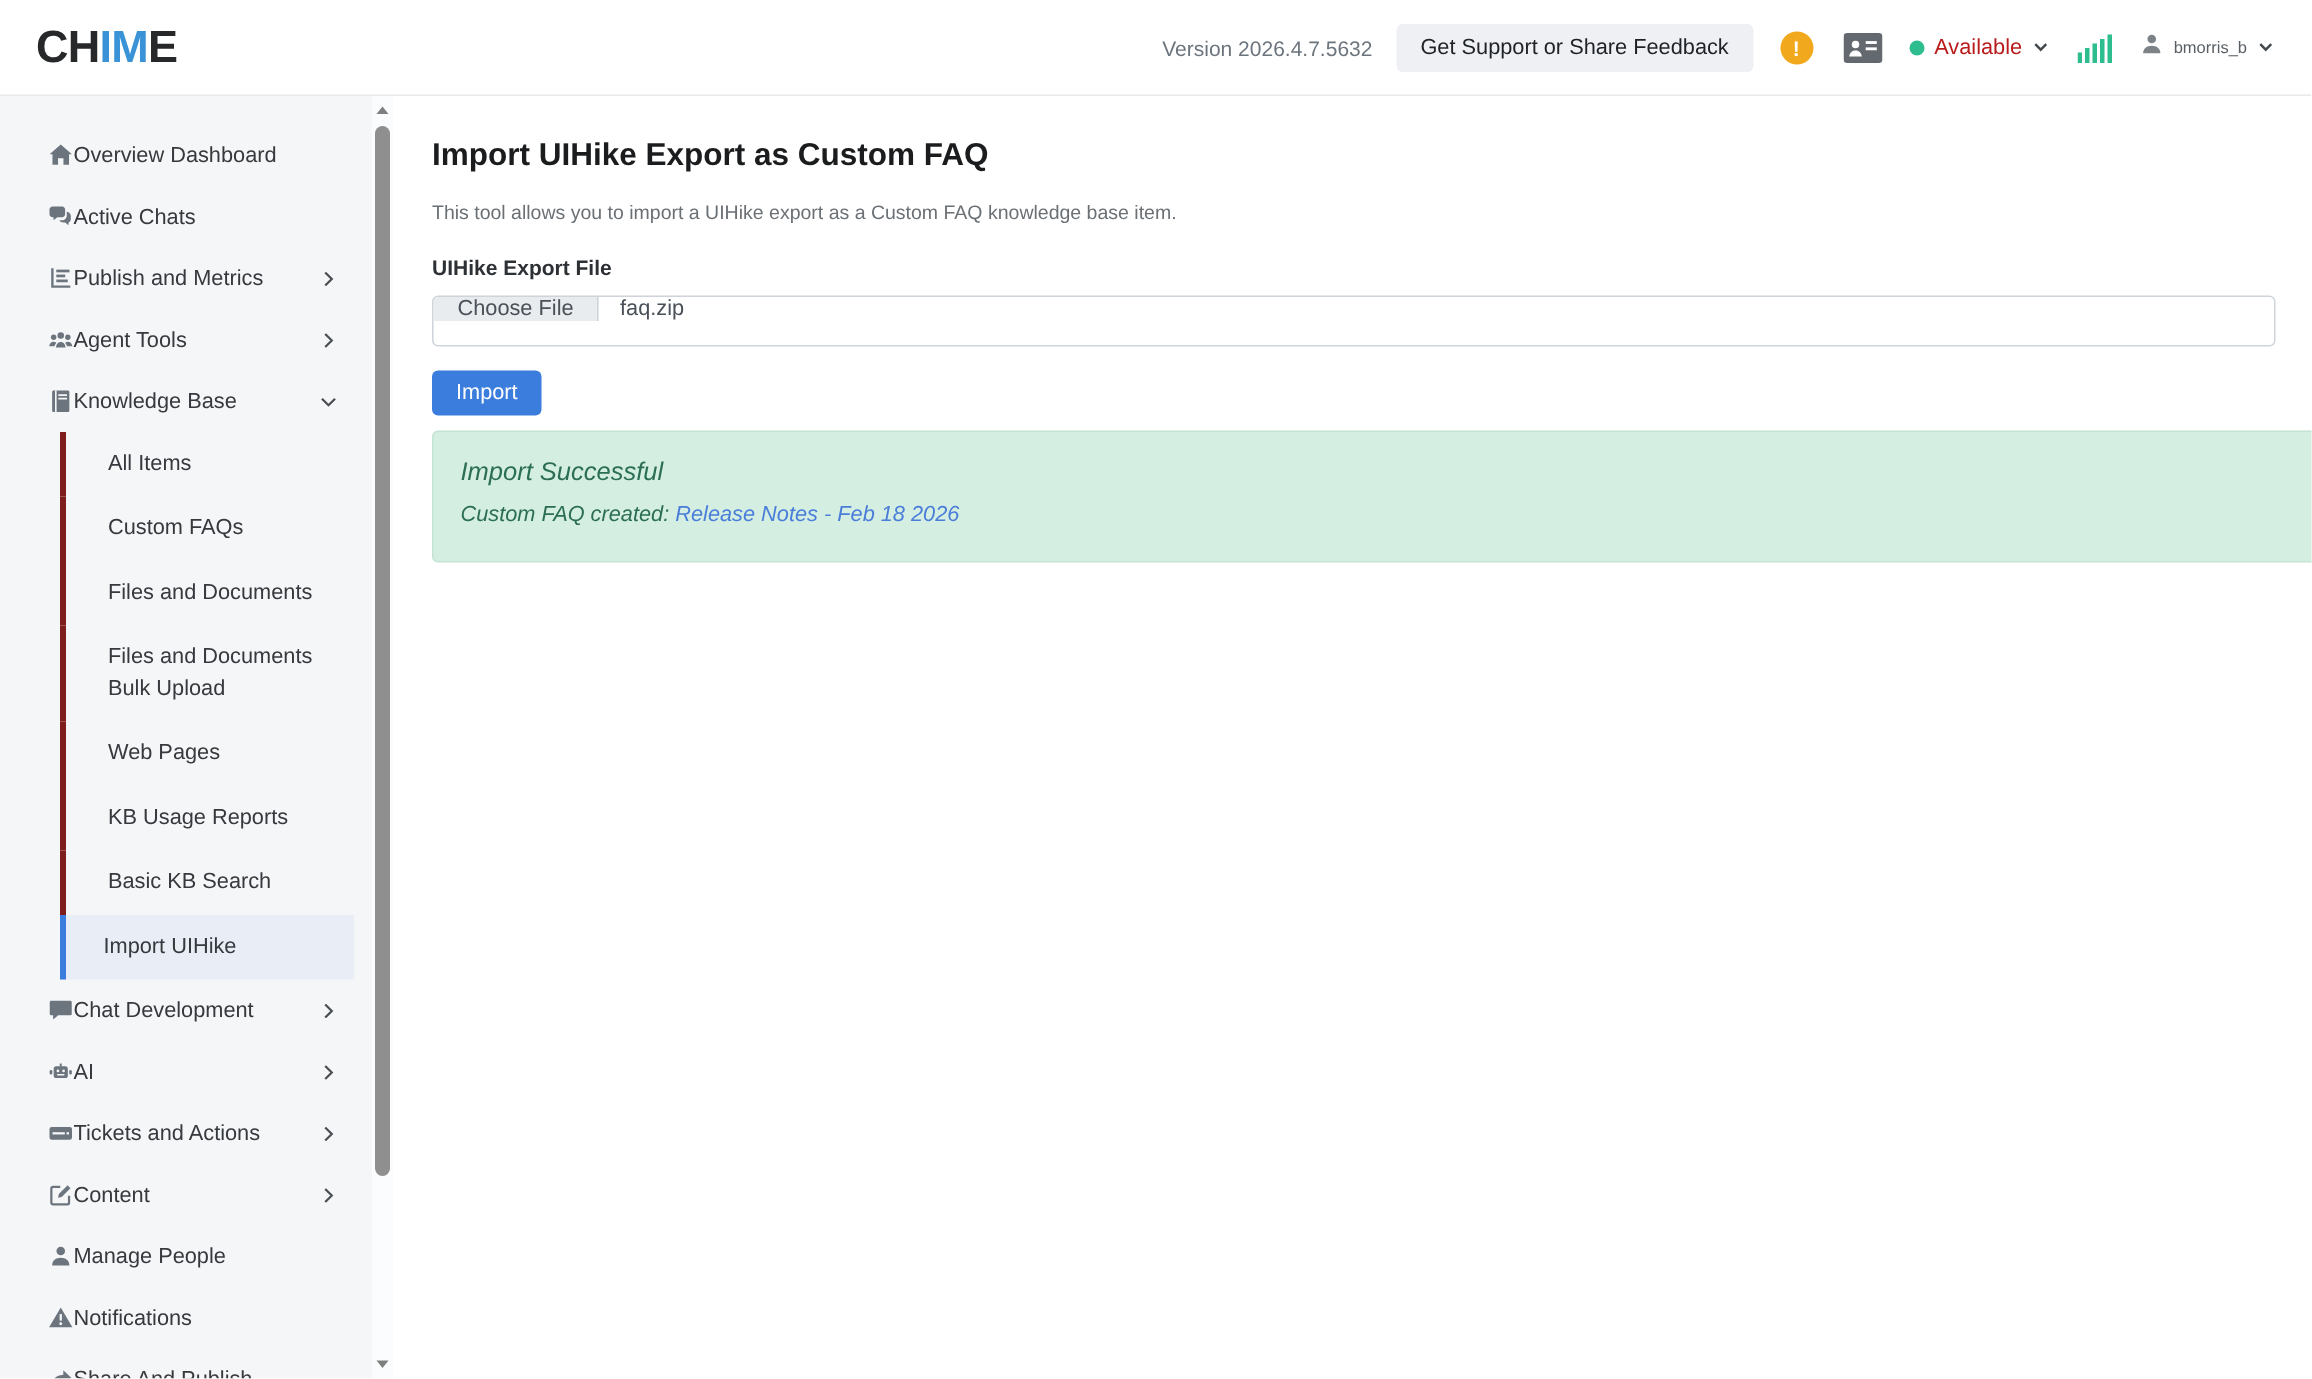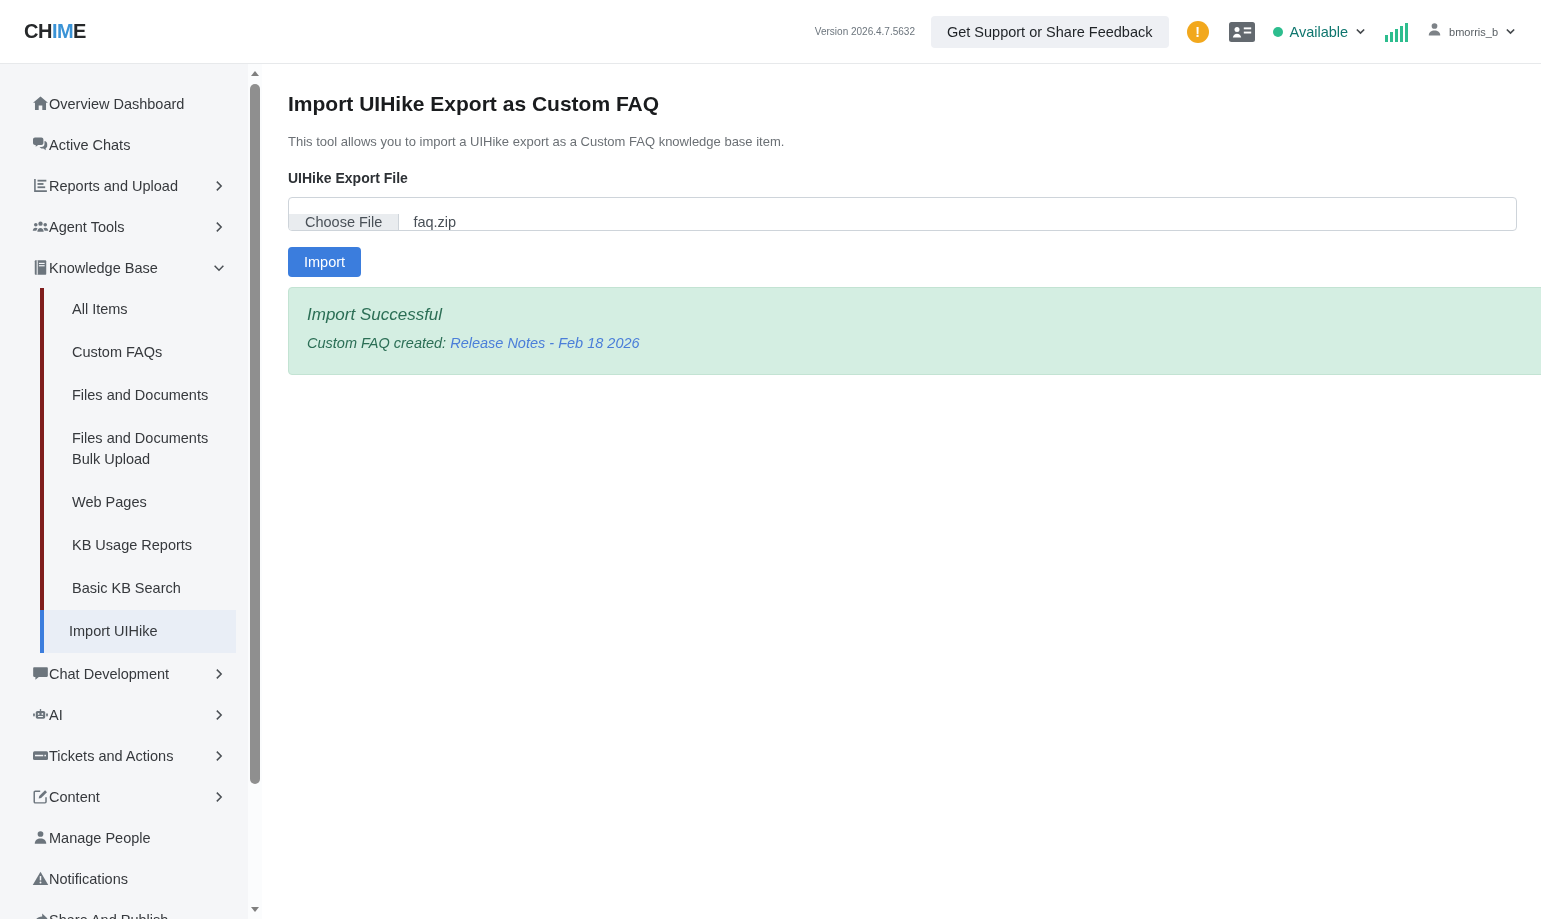--- a/index.html
+++ b/index.html
@@ -16,33 +16,33 @@
     --link:#4a7ed9;
   }
   *{margin:0;padding:0;box-sizing:border-box;}
   html,body{width:1541px;height:919px;overflow:hidden;background:#fff;
     font-family:"Liberation Sans", sans-serif;}
   body{position:relative;}
 
   
   .header{position:absolute;top:0;left:0;right:0;height:64px;background:#fff;
     border-bottom:1px solid #e7e9eb;display:flex;align-items:center;padding:0 24px;z-index:5;}
-  .logo{font-size:20px;font-weight:800;letter-spacing:-0.5px;color:#26282a;cursor:pointer;}
+  .logo{font-size:30px;font-weight:800;letter-spacing:-0.5px;color:#26282a;cursor:pointer;}
   .logo .blue{color:var(--logo-blue);}
   .header-right{margin-left:auto;display:flex;align-items:center;}
-  .version{color:#6c757d;font-size:10px;margin-right:16px;}
+  .version{color:#6c757d;font-size:14px;margin-right:16px;}
   .support-btn{background:#eef0f4;border:none;border-radius:4px;padding:8px 16px;
     font-size:14.5px;color:#1f2327;font-family:inherit;cursor:pointer;}
   .warn-badge{width:22px;height:22px;border-radius:50%;background:var(--orange);color:#fff;
     font-weight:700;font-size:14px;display:flex;align-items:center;justify-content:center;
     margin-left:18px;cursor:pointer;}
   .card-icon{margin-left:20px;display:flex;align-items:center;cursor:pointer;}
   .status{display:flex;align-items:center;margin-left:18px;cursor:pointer;}
   .status-dot{width:10px;height:10px;border-radius:50%;background:var(--green);margin-right:7px;}
-  .status-label{font-size:14.5px;color:#0f766e;margin-right:6px;}
+  .status-label{font-size:14.5px;color:#b91c1c;margin-right:6px;}
   .chev-down-sm{display:flex;align-items:center;}
   .signal{margin-left:18px;display:flex;align-items:flex-end;cursor:pointer;}
   .user-menu{display:flex;align-items:center;margin-left:18px;cursor:pointer;}
   .user-name{font-size:11px;color:#5a6065;margin:0 6px 0 6px;}
 
   
   .sidebar{position:absolute;top:64px;left:0;width:248px;bottom:0;background:var(--sb-bg);
     padding-top:19px;overflow:hidden;}
   .nav-item{height:41px;display:flex;align-items:center;padding-left:32px;position:relative;
     color:var(--sb-text);font-size:14.5px;cursor:pointer;}
@@ -62,21 +62,21 @@
   .sb-arrow-down{position:absolute;bottom:7px;left:3px;width:0;height:0;
     border-left:4px solid transparent;border-right:4px solid transparent;border-top:5px solid #7f7f7f;cursor:pointer;}
 
   
   .main{position:absolute;top:64px;left:262px;right:0;bottom:0;background:#fff;
     padding:28px 24px 0 26px;}
   .page-title{font-size:21px;font-weight:700;color:#1a1c1e;}
   .page-desc{margin-top:18px;font-size:13px;color:#6b7075;}
   .field-label{margin-top:21px;font-size:14px;font-weight:700;color:#2d3135;}
   .file-input{margin-top:11px;width:1229px;height:34px;border:1px solid #ced4da;border-radius:4px;
-    display:flex;align-items:flex-end;background:#fff;overflow:hidden;cursor:pointer;}
+    display:flex;align-items:flex-start;background:#fff;overflow:hidden;cursor:pointer;}
   .choose-file{background:#e9ecef;border-right:1px solid #ced4da;padding:0 16px;display:flex;
     align-items:center;color:#495057;font-size:14.5px;}
   .file-name{display:flex;align-items:center;padding-left:14px;color:#495057;font-size:14.5px;}
   .import-btn{margin-top:16px;background:var(--primary);color:#fff;border:none;border-radius:4px;
     padding:7px 16px;font-size:14.5px;font-family:inherit;cursor:pointer;display:inline-block;}
   .alert{margin-top:10px;width:1301px;background:var(--alert-bg);border:1px solid var(--alert-border);
     border-radius:4px;padding:17px 18px 23px;color:var(--alert-text);font-style:italic;}
   .alert-title{font-size:17px;}
   .alert-msg{margin-top:10px;font-size:14.5px;}
   .alert-msg a{color:var(--link);text-decoration:none;cursor:pointer;}
@@ -157,21 +157,21 @@
 
   <div class="nav-item">
     <span class="ico">
       <svg width="17" height="17" viewBox="0 0 16 16" fill="#6c757d">
         <path d="M2 1.8h1.5v10.7H14V14H2z"></path>
         <rect x="5.2" y="2.6" width="8.3" height="1.7"></rect>
         <rect x="5.2" y="5.7" width="5.6" height="1.7"></rect>
         <rect x="5.2" y="8.8" width="7.2" height="1.7"></rect>
       </svg>
     </span>
-    <span class="lbl">Reports and Upload</span>
+    <span class="lbl">Publish and Metrics</span>
     <span class="chev">
       <svg width="14" height="14" viewBox="0 0 16 16">
           <path fill="none" stroke="#4a4f54" stroke-width="1.7" d="M5.5 3l5 5-5 5"></path>
         </svg>
     </span>
   </div>
 
   <div class="nav-item">
     <span class="ico">
       <svg width="19" height="17" viewBox="0 0 18 16" fill="#6c757d">

